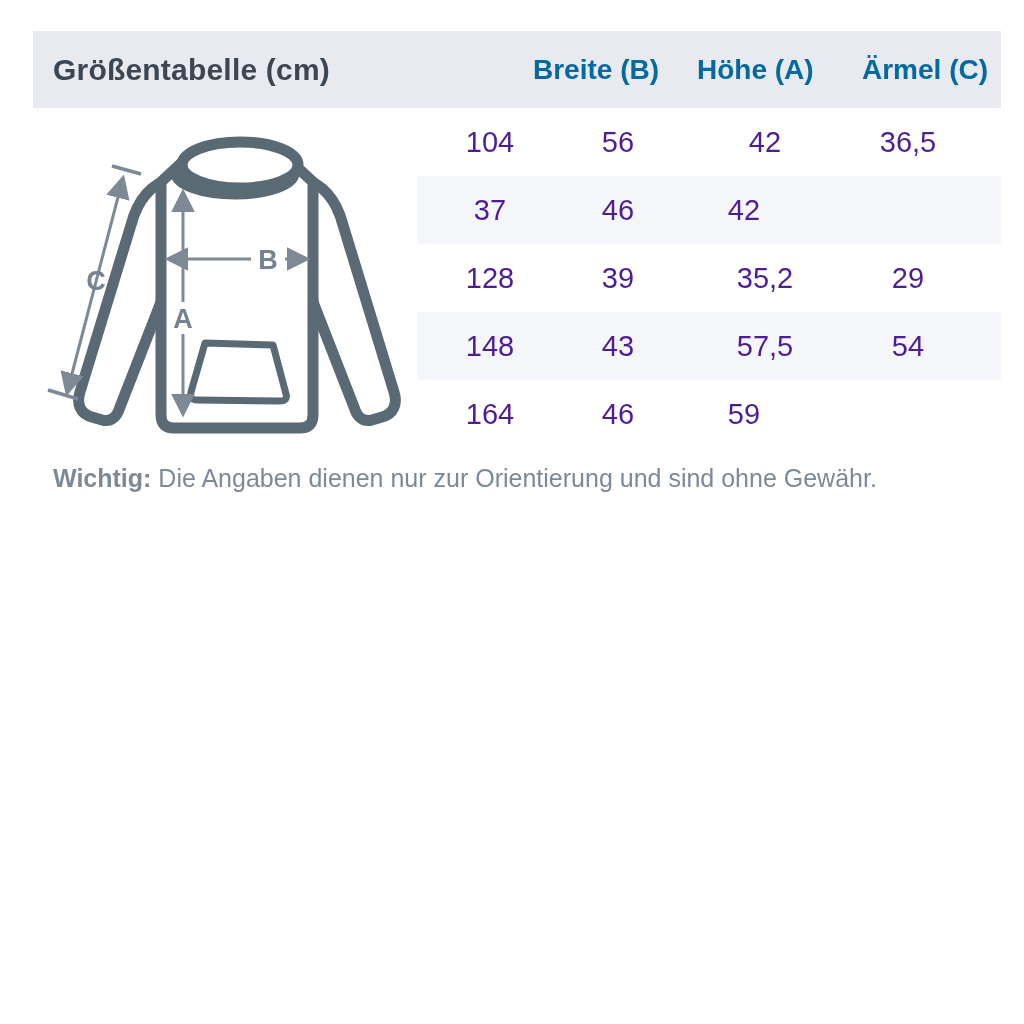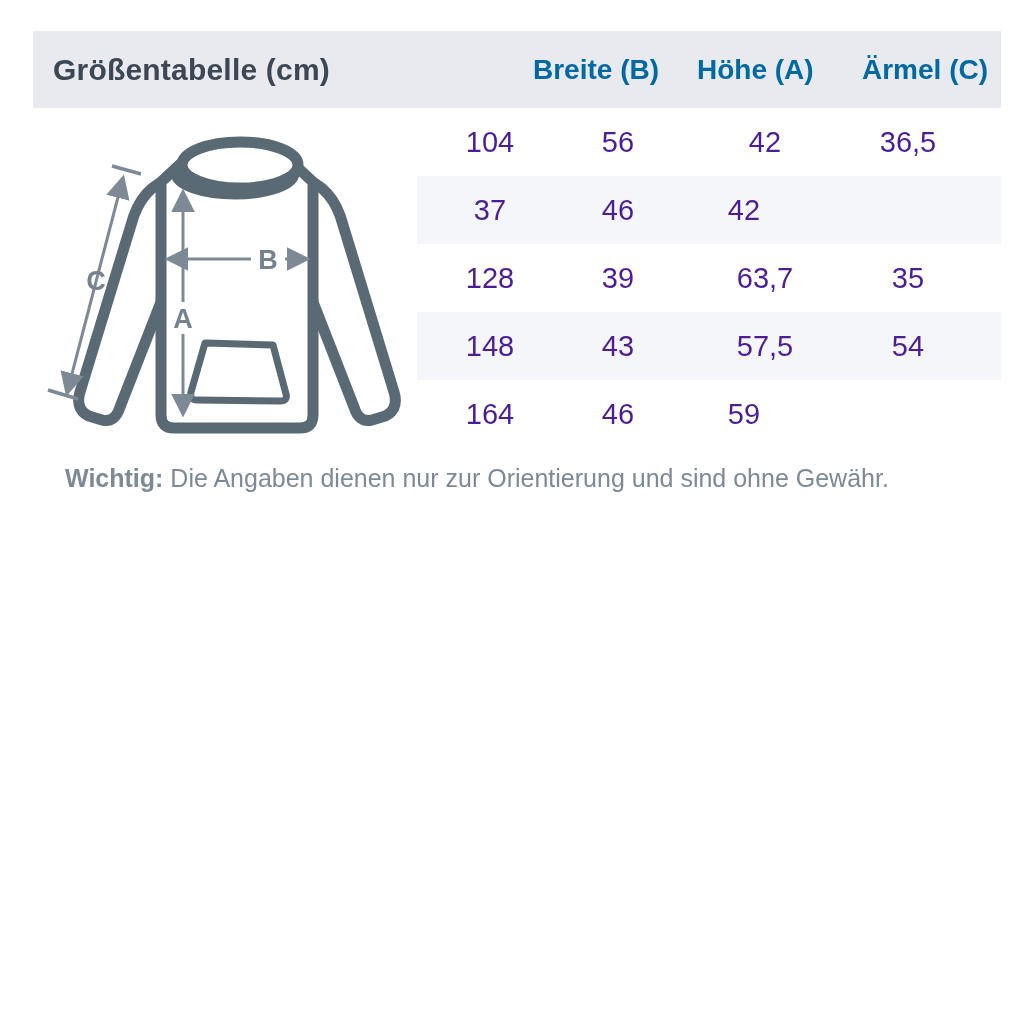--- a/index.html
+++ b/index.html
@@ -28,21 +28,21 @@
     font-size:29px;color:#4c1d95;
   }
   .trow.alt{background:#f5f6f9;}
   .cell{line-height:1;}
   .cell-aermel{padding-right:42px;}
   
   .hoodie-svg{position:absolute;left:40px;top:128px;}
   
   .note{
     position:absolute;left:53px;top:458px;width:930px;
-    font-size:25px;line-height:40px;color:#7e8998;margin-left:12px;
+    font-size:25px;line-height:40px;color:#7e8998;
   }
   .note .bold{font-weight:bold;}
 </style>
 </head>
 <body>
 
 <div class="page">
 
   <div class="size-table">
     <div class="thead">
@@ -59,22 +59,22 @@
         <div class="cell cell-aermel">36,5</div>
       </div>
       <div class="trow alt">
         <div class="cell cell-breite">37</div>
         <div class="cell cell-hoehe">46</div>
         <div class="cell cell-aermel">42</div>
       </div>
       <div class="trow">
         <div class="cell cell-size">128</div>
         <div class="cell cell-breite">39</div>
-        <div class="cell cell-hoehe">63,7</div>
-        <div class="cell cell-aermel">35</div>
+        <div class="cell cell-hoehe">35,2</div>
+        <div class="cell cell-aermel">29</div>
       </div>
       <div class="trow alt">
         <div class="cell cell-size">148</div>
         <div class="cell cell-breite">43</div>
         <div class="cell cell-hoehe">57,5</div>
         <div class="cell cell-aermel">54</div>
       </div>
       <div class="trow">
         <div class="cell cell-size">164</div>
         <div class="cell cell-breite">46</div>

